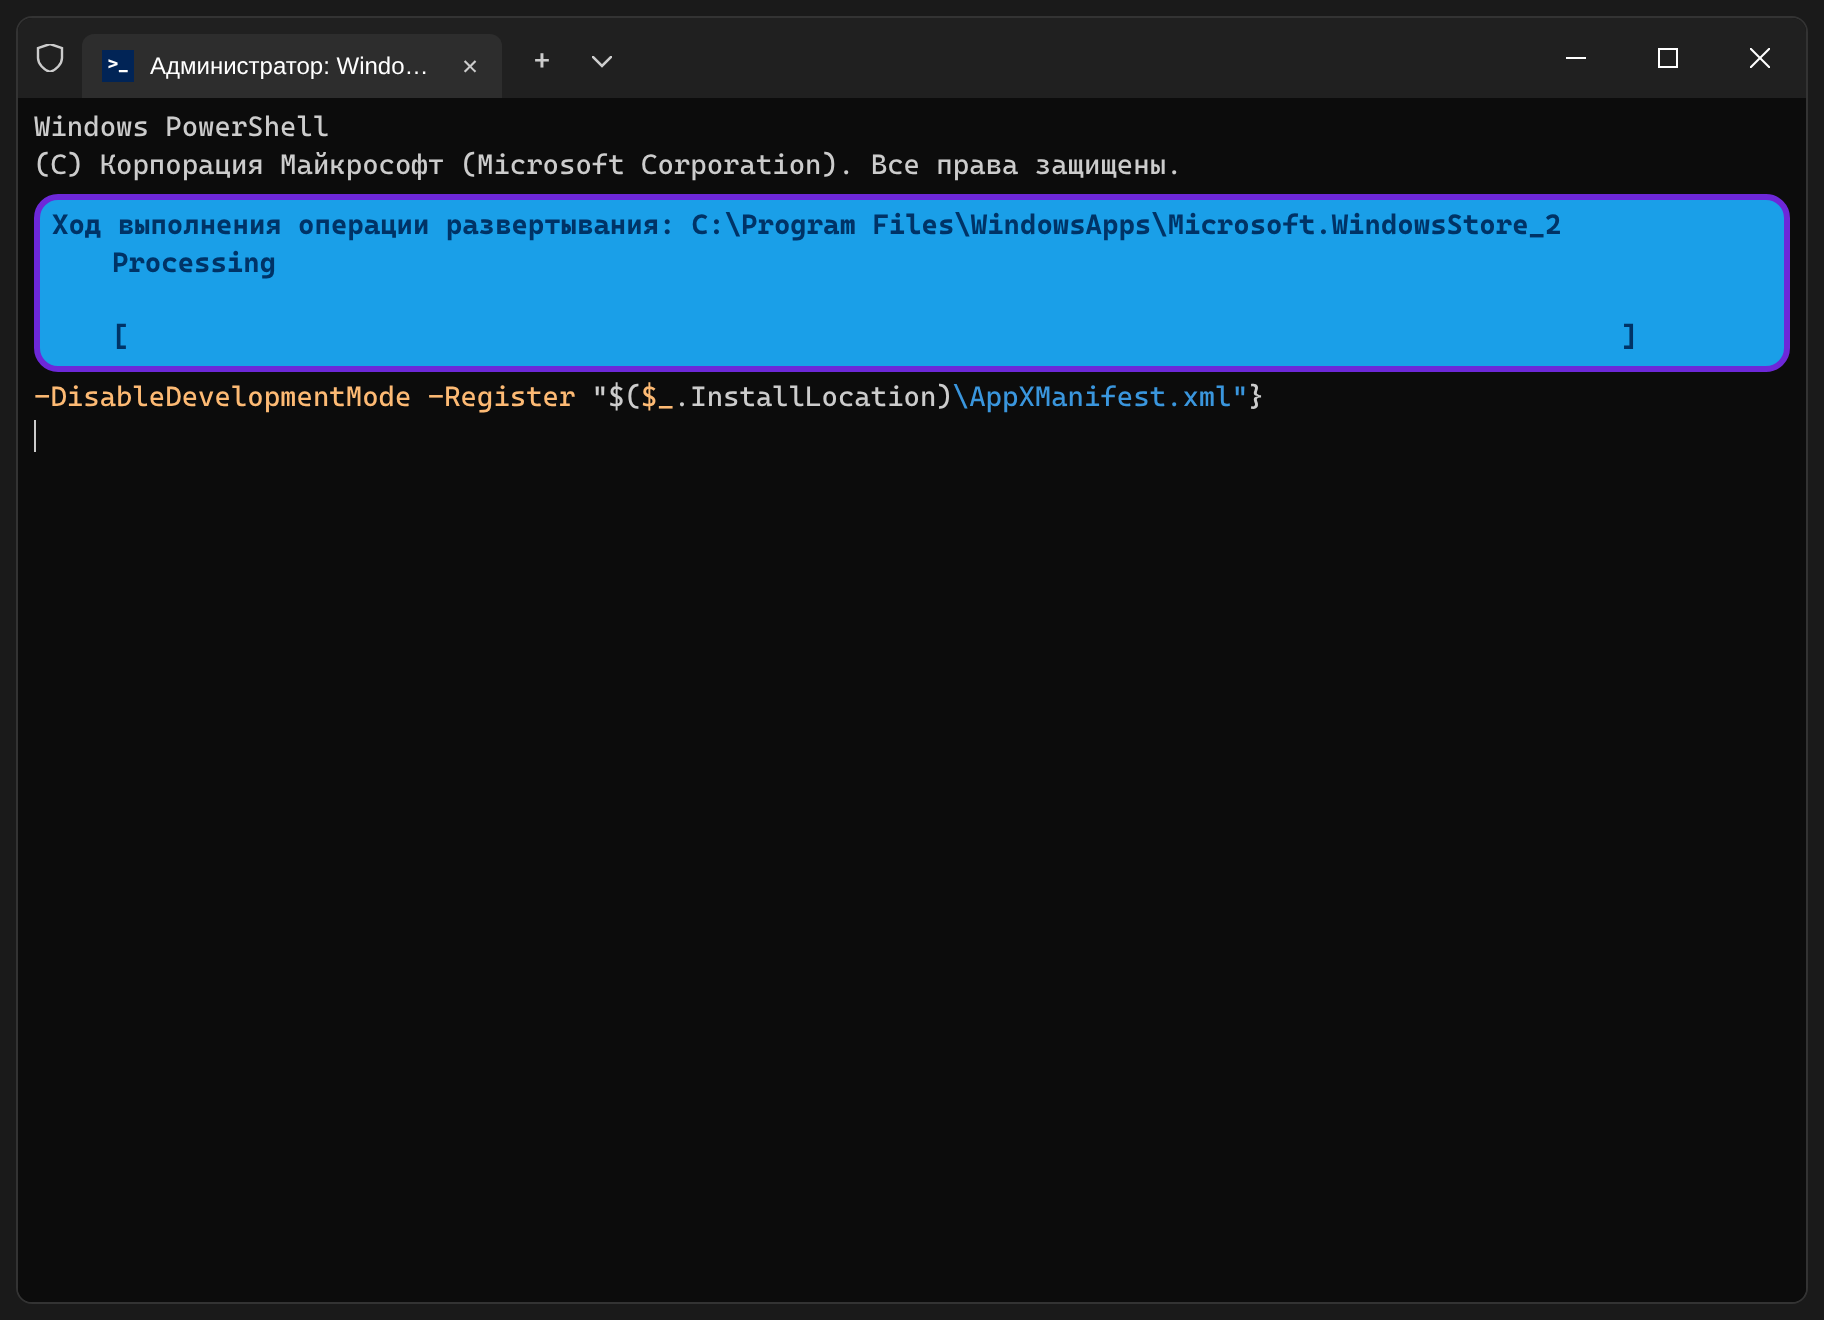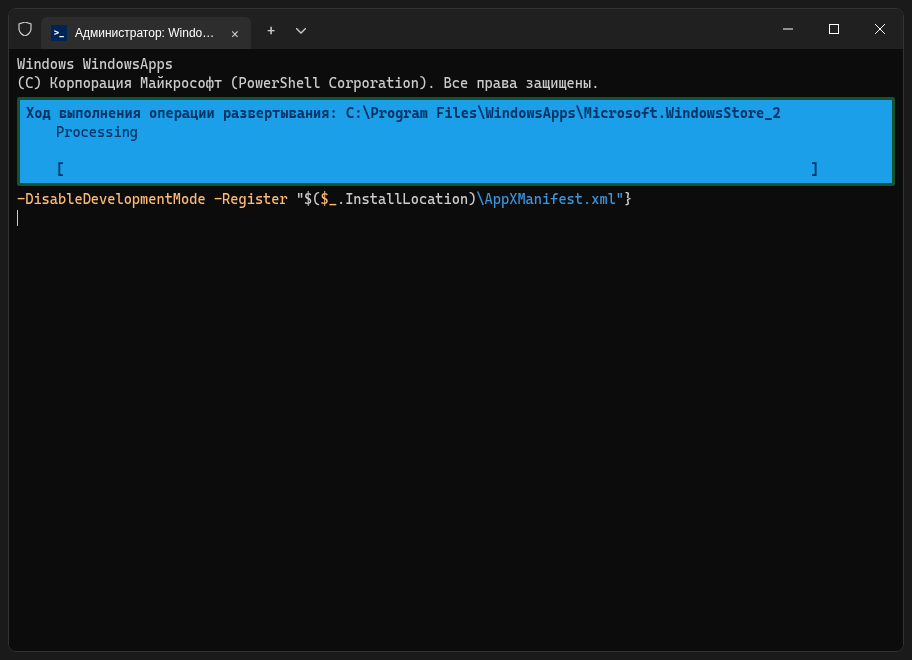--- a/index.html
+++ b/index.html
@@ -134,30 +134,30 @@
       color: #cccccc;
       font-size: 14px;
       line-height: 1.35;
       overflow: hidden;
       white-space: pre;
       font-family: Consolas, 'Cascadia Mono', monospace;
     }
     .progress-block {
       background: #1a9fe8;
       color: #00008b;
-      border: 3px solid #14532d;
-      border-radius: 2px;
+      border: 3px solid #6d28d9;
+      border-radius: 12px;
       padding: 4px 6px;
       margin: 4px 0;
       font-weight: normal;
       white-space: pre;
       overflow: hidden;
     }
     .progress-line1 { color: #003366; font-weight: bold; }
-    .progress-line2 { color: #003366; font-weight: normal; padding-left: 30px; display: block; }
+    .progress-line2 { color: #003366; font-weight: bold; padding-left: 30px; display: block; }
     .progress-line3 { color: #003366; font-weight: bold; padding-left: 30px; display: block; }
     .cmd-gray { color: #fdba74; }
     .cmd-white { color: #cccccc; }
     .cmd-cyan { color: #3a96dd; }
     .cursor {
       display: inline-block;
       width: 1px;
       height: 16px;
       background: #cccccc;
       vertical-align: text-bottom;
@@ -199,19 +199,19 @@
       </div>
       <div class="win-btn">
         <svg width="10" height="10">
             <line x1="0" y1="0" x2="10" y2="10" stroke="#fff" stroke-width="1"></line>
             <line x1="10" y1="0" x2="0" y2="10" stroke="#fff" stroke-width="1"></line>
           </svg>
       </div>
     </div>
   </div>
 
-  <div class="terminal"><span>Windows WindowsApps</span>
-<span>(C) Корпорация Майкрософт (PowerShell Corporation). Все права защищены.</span>
+  <div class="terminal"><span>Windows PowerShell</span>
+<span>(C) Корпорация Майкрософт (Microsoft Corporation). Все права защищены.</span>
 <div class="progress-block"><span class="progress-line1">Ход выполнения операции развертывания: C:\Program Files\WindowsApps\Microsoft.WindowsStore_2</span>
 <span class="progress-line2">Processing</span>
 <span class="progress-line3"><span>[</span>                                                                                           <span>]</span></span></div><span class="cmd-gray">-DisableDevelopmentMode -Register </span><span class="cmd-white">"$(</span><span class="cmd-gray">$_</span><span class="cmd-white">.InstallLocation</span><span class="cmd-white">)</span><span class="cmd-cyan">\AppXManifest.xml"</span><span class="cmd-white">}</span>
 <span class="cursor"></span></div>
 </div>
 
 </body></html>

